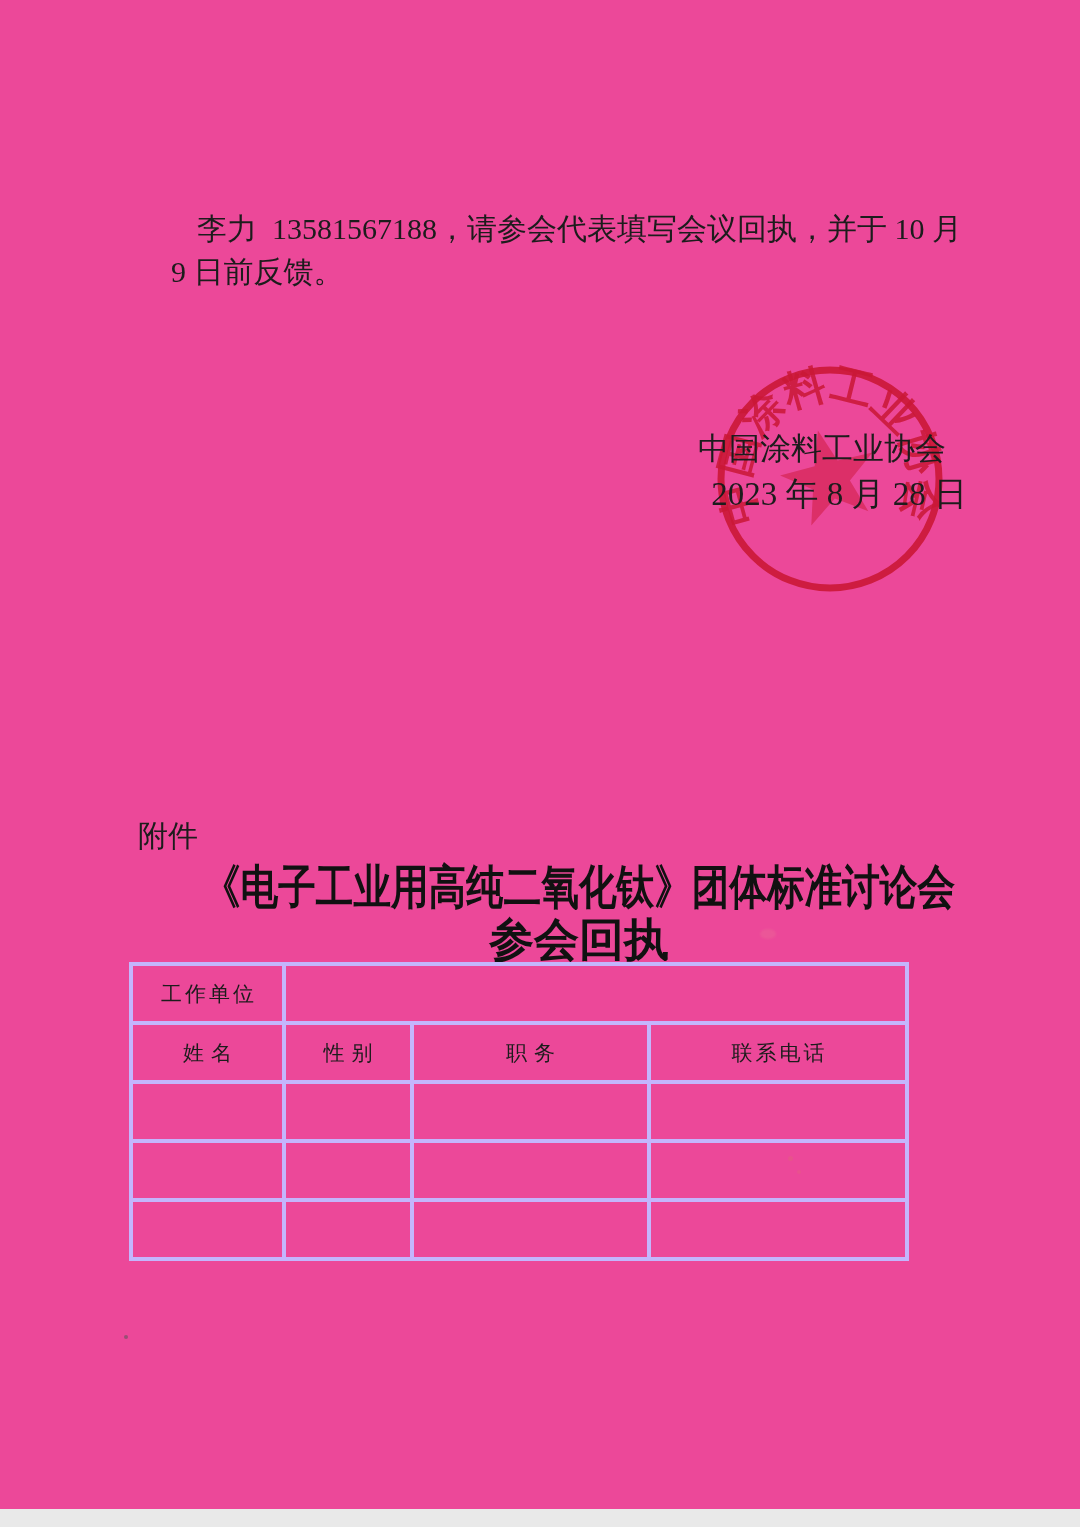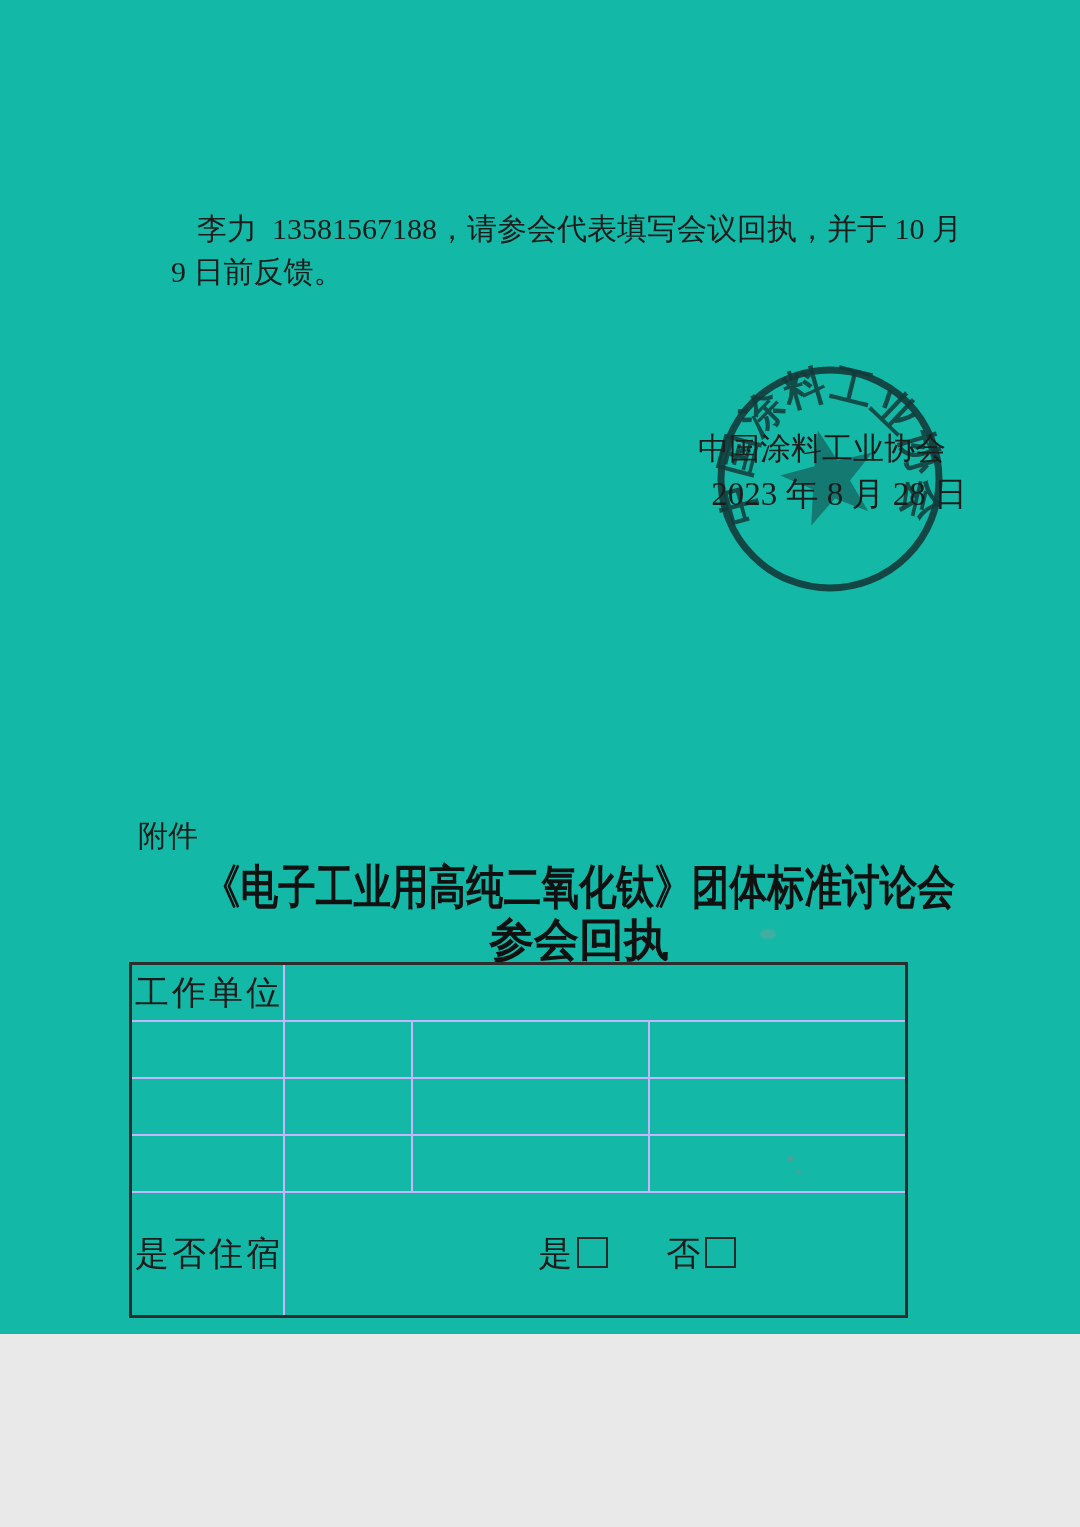--- a/index.html
+++ b/index.html
@@ -1,18 +1,18 @@
 <!DOCTYPE html>
 <html><head>
 <meta charset="utf-8">
 <style>
   html,body{margin:0;padding:0;background:#e9e9e9;}
   .page{
-    position:relative;width:1080px;height:1334px;margin:0 auto;
-    background:#14b8a6;overflow:hidden;
+    position:relative;width:1080px;height:1509px;margin:0 auto;
+    background:#ec4899;overflow:hidden;
     font-family:"Liberation Serif","DejaVu Serif",serif;color:#1c1c1c;
   }
   .abs{position:absolute;white-space:pre;}
   .body-text{font-size:30px;line-height:34px;}
   .para-line1{left:138px;top:212px;padding-left:59px;}
   .para-line2{left:138px;top:255px;margin-left:33px;}
   .attach-note{left:138px;top:341px;}
   .sig-org{top:428px;right:134px;font-size:31px;z-index:3;}
   .sig-date{top:472px;right:113px;font-size:33px;z-index:3;}
   .attach2{left:138px;top:819px;text-align:right;}
@@ -28,23 +28,23 @@
   
   .stamp{position:absolute;left:700px;top:349px;width:260px;height:260px;z-index:2;
          mix-blend-mode:multiply;opacity:0.92;}
   
   table.reply{
     position:absolute;left:129px;top:962px;width:776px;z-index:1;
     border-collapse:collapse;table-layout:fixed;
     border:3px solid #2d2d2d;
   }
   table.reply td{
-    border:2px solid #c4b5fd;height:55px;padding:0;
+    border:4px solid #c4b5fd;height:55px;padding:0;
     text-align:center;vertical-align:middle;
-    font-size:34px;color:#1c1c1c;white-space:pre;
+    font-size:21px;color:#1c1c1c;white-space:pre;
   }
   .ls2{letter-spacing:7px;text-indent:7px;}
   .ls4{letter-spacing:3px;text-indent:3px;}
   .cb{display:inline-block;width:27px;height:27px;border:2px solid #2b2b2b;
       vertical-align:-3px;margin-left:5px;background:transparent;}
   .opt{white-space:nowrap;}
   .opt + .opt{margin-left:58px;}
   
   .speck{position:absolute;border-radius:50%;pointer-events:none;}
   .speck.s1{left:760px;top:929px;width:16px;height:10px;background:#e98a96;opacity:.22;filter:blur(1px);}
@@ -88,43 +88,43 @@
         <col style="width:128px">
         <col style="width:237px">
         <col style="width:258px">
     </colgroup>
     <tbody>
       <tr>
         <td class="ls4">工作单位</td>
         <td colspan="3"></td>
       </tr>
       <tr>
+        <td class="ls2">姓名</td>
+        <td class="ls2">性别</td>
+        <td class="ls2">职务</td>
+        <td class="ls4">联系电话</td>
+      </tr>
+      <tr>
         <td></td>
         <td></td>
         <td></td>
         <td></td>
       </tr>
       <tr>
         <td></td>
         <td></td>
         <td></td>
         <td></td>
       </tr>
       <tr>
         <td></td>
         <td></td>
         <td></td>
         <td></td>
       </tr>
-      <tr>
-        <td class="ls4">是否住宿</td>
-        <td colspan="3">
-          <span class="opt"><span>是</span><span class="cb"></span></span><span class="opt"><span>否</span><span class="cb"></span></span>
-        </td>
-      </tr>
     </tbody>
   </table>
 
   <div class="speck s1"></div>
   <div class="speck s2"></div>
   <div class="speck s3"></div>
   <div class="speck s4"></div>
 
 </div>
 

